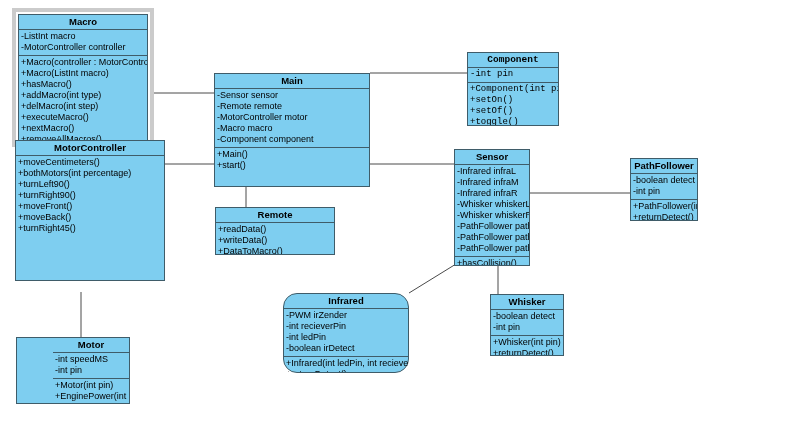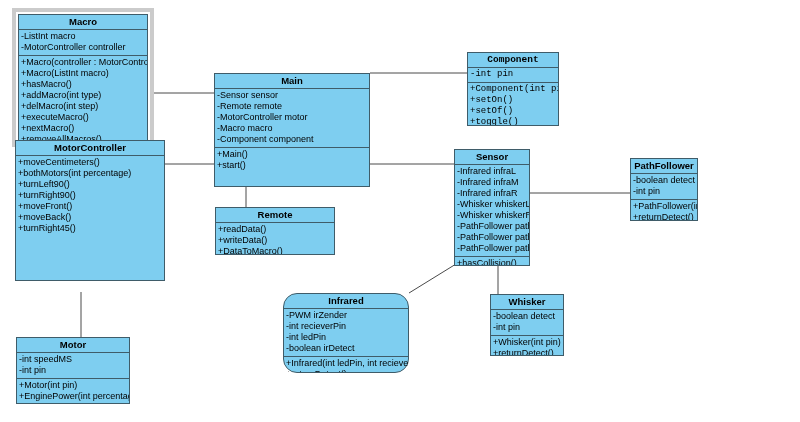--- a/index.html
+++ b/index.html
@@ -89,21 +89,21 @@
         <div class="uml-row">+moveCentimeters()</div>
         <div class="uml-row">+bothMotors(int percentage)</div>
         <div class="uml-row">+turnLeft90()</div>
         <div class="uml-row">+turnRight90()</div>
         <div class="uml-row">+moveFront()</div>
         <div class="uml-row">+moveBack()</div>
         <div class="uml-row">+turnRight45()</div>
       </div>
   </div>
 
-  <div class="uml-class" style="left:16px;top:337px;width:114px;height:67px;">
+  <div class="uml-class" style="left:16px;top:337px;width:114px;height:67px;padding-left:36px;">
     <div class="uml-title">Motor</div>
     <div class="uml-attrs">
         <div class="uml-row">-int speedMS</div>
         <div class="uml-row">-int pin</div>
       </div>
     <div class="uml-methods">
         <div class="uml-row">+Motor(int pin)</div>
         <div class="uml-row">+EnginePower(int percentage)</div>
       </div>
   </div>

